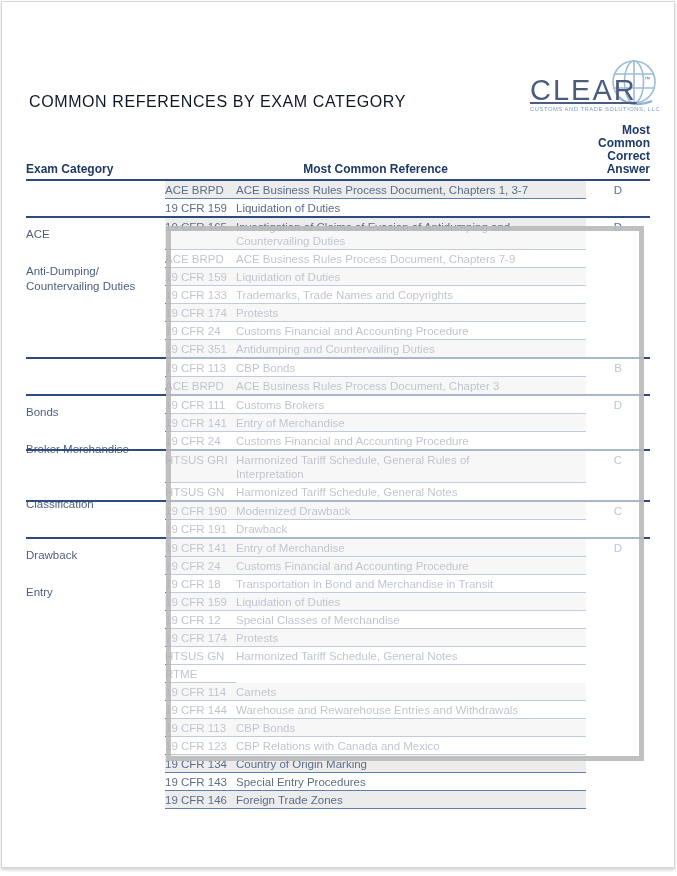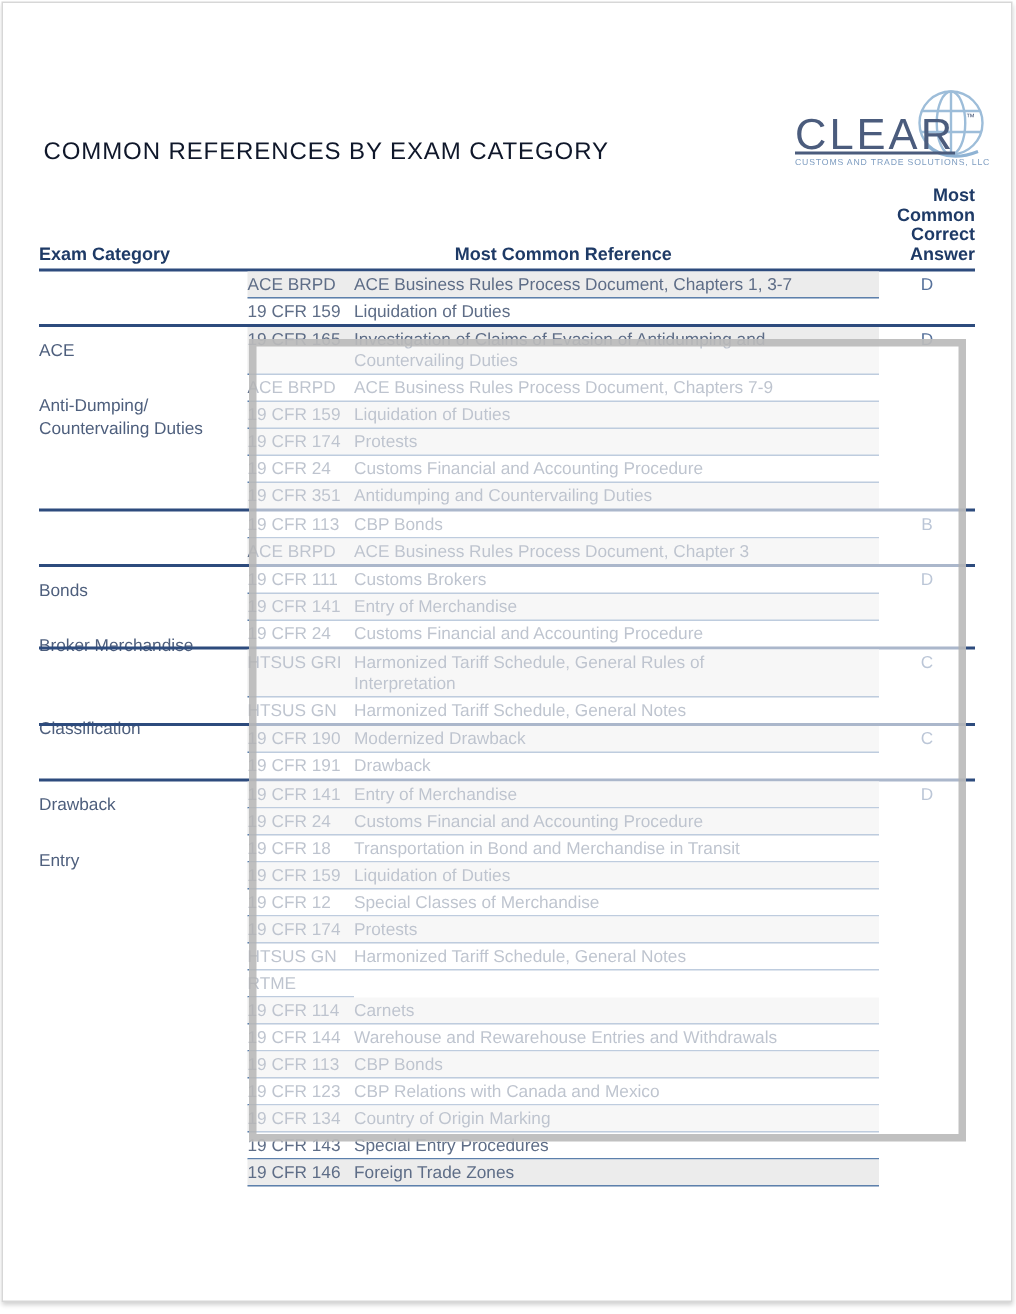--- a/index.html
+++ b/index.html
@@ -127,20 +127,25 @@
         <div class="refrow">
     <div class="code">ACE BRPD</div>
     <div class="desc">ACE Business Rules Process Document, Chapters 7-9</div>
     <div class="ans"></div>
   </div>
         <div class="refrow shade">
     <div class="code">19 CFR 159</div>
     <div class="desc">Liquidation of Duties</div>
     <div class="ans"></div>
   </div>
+        <div class="refrow">
+    <div class="code">19 CFR 133</div>
+    <div class="desc">Trademarks, Trade Names and Copyrights</div>
+    <div class="ans"></div>
+  </div>
         <div class="refrow shade">
     <div class="code">19 CFR 174</div>
     <div class="desc">Protests</div>
     <div class="ans"></div>
   </div>
         <div class="refrow">
     <div class="code">19 CFR 24</div>
     <div class="desc">Customs Financial and Accounting Procedure</div>
     <div class="ans"></div>
   </div>

